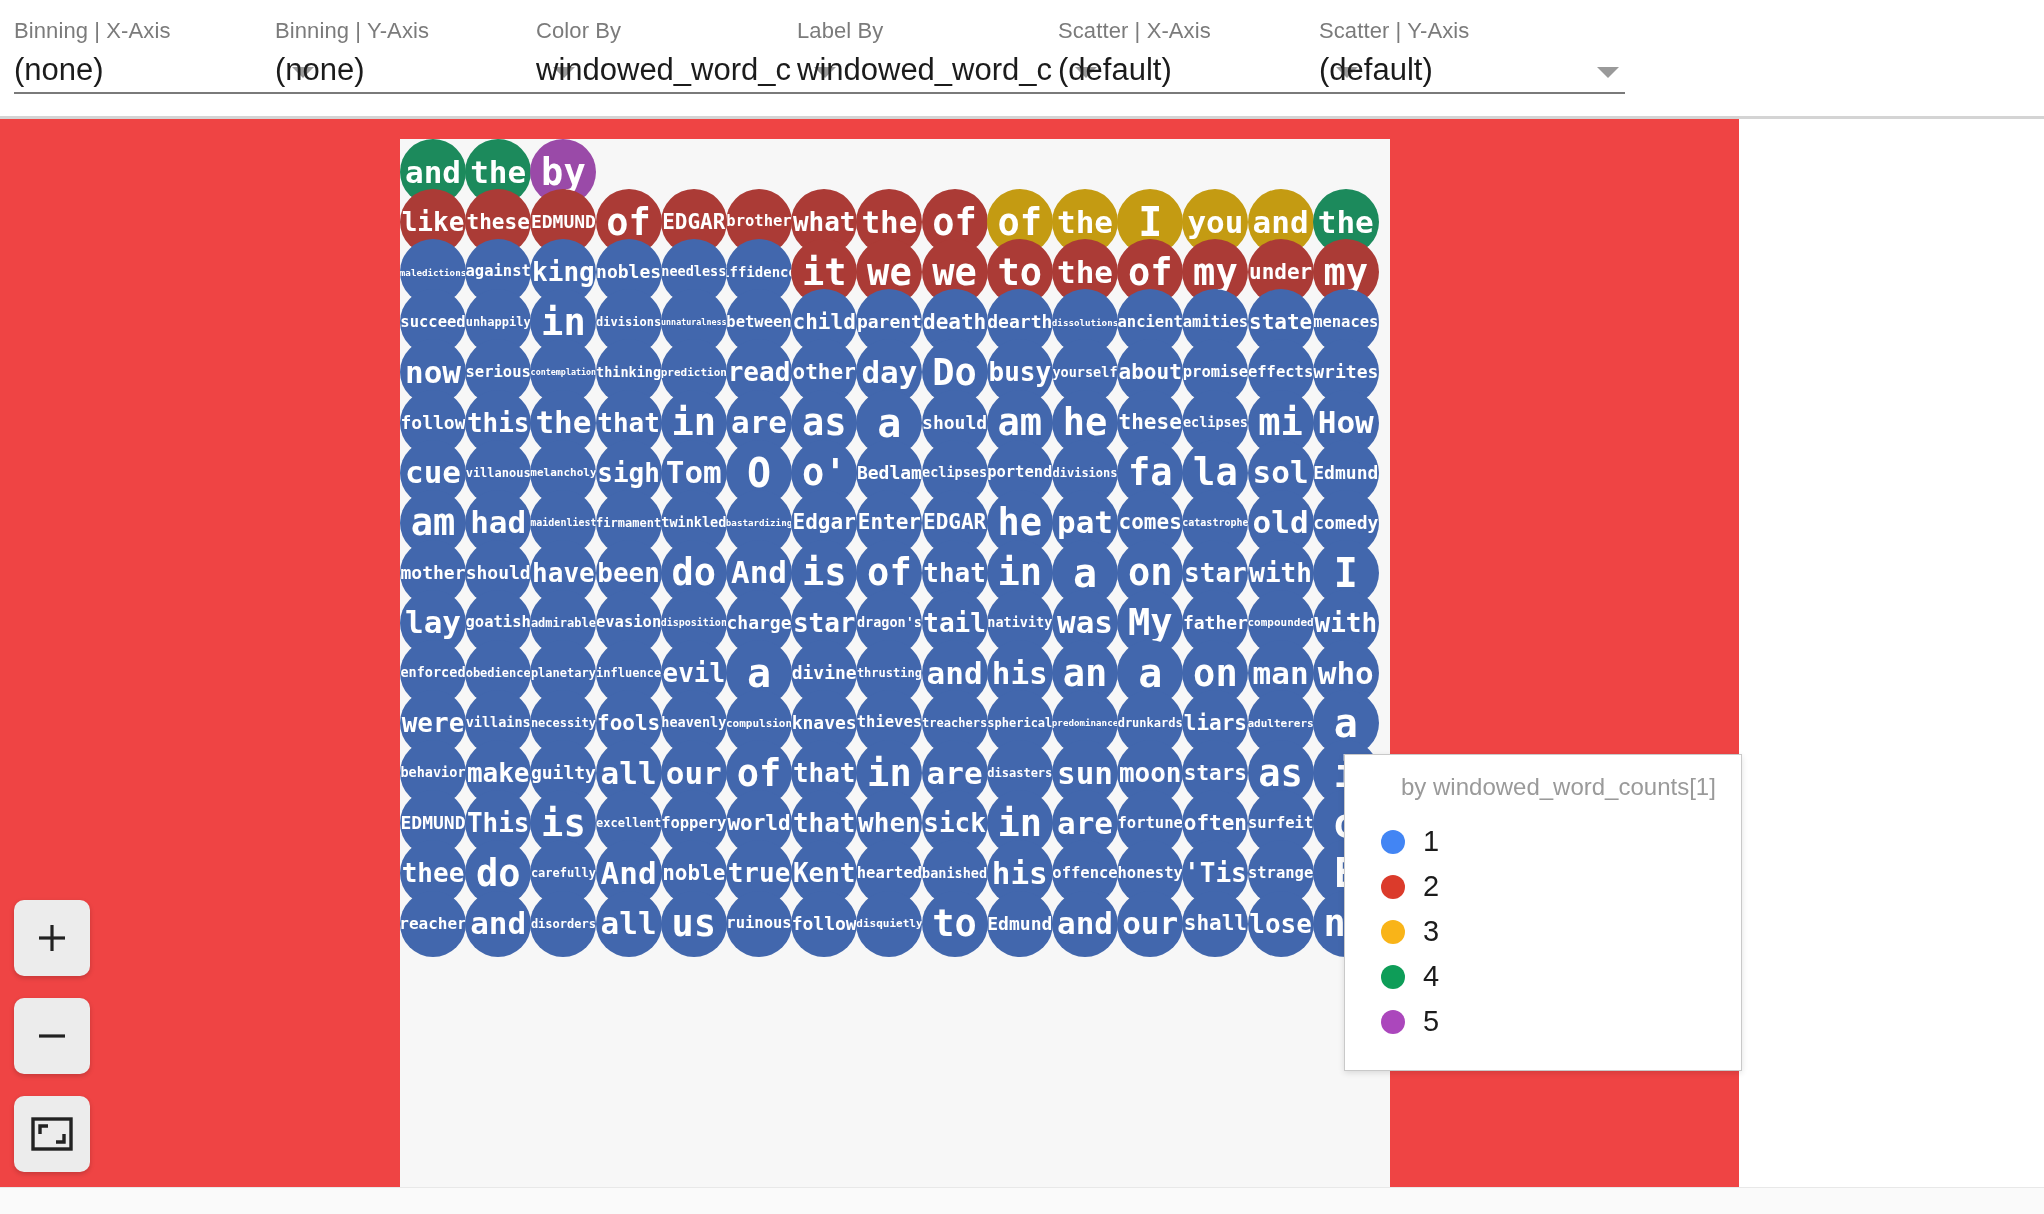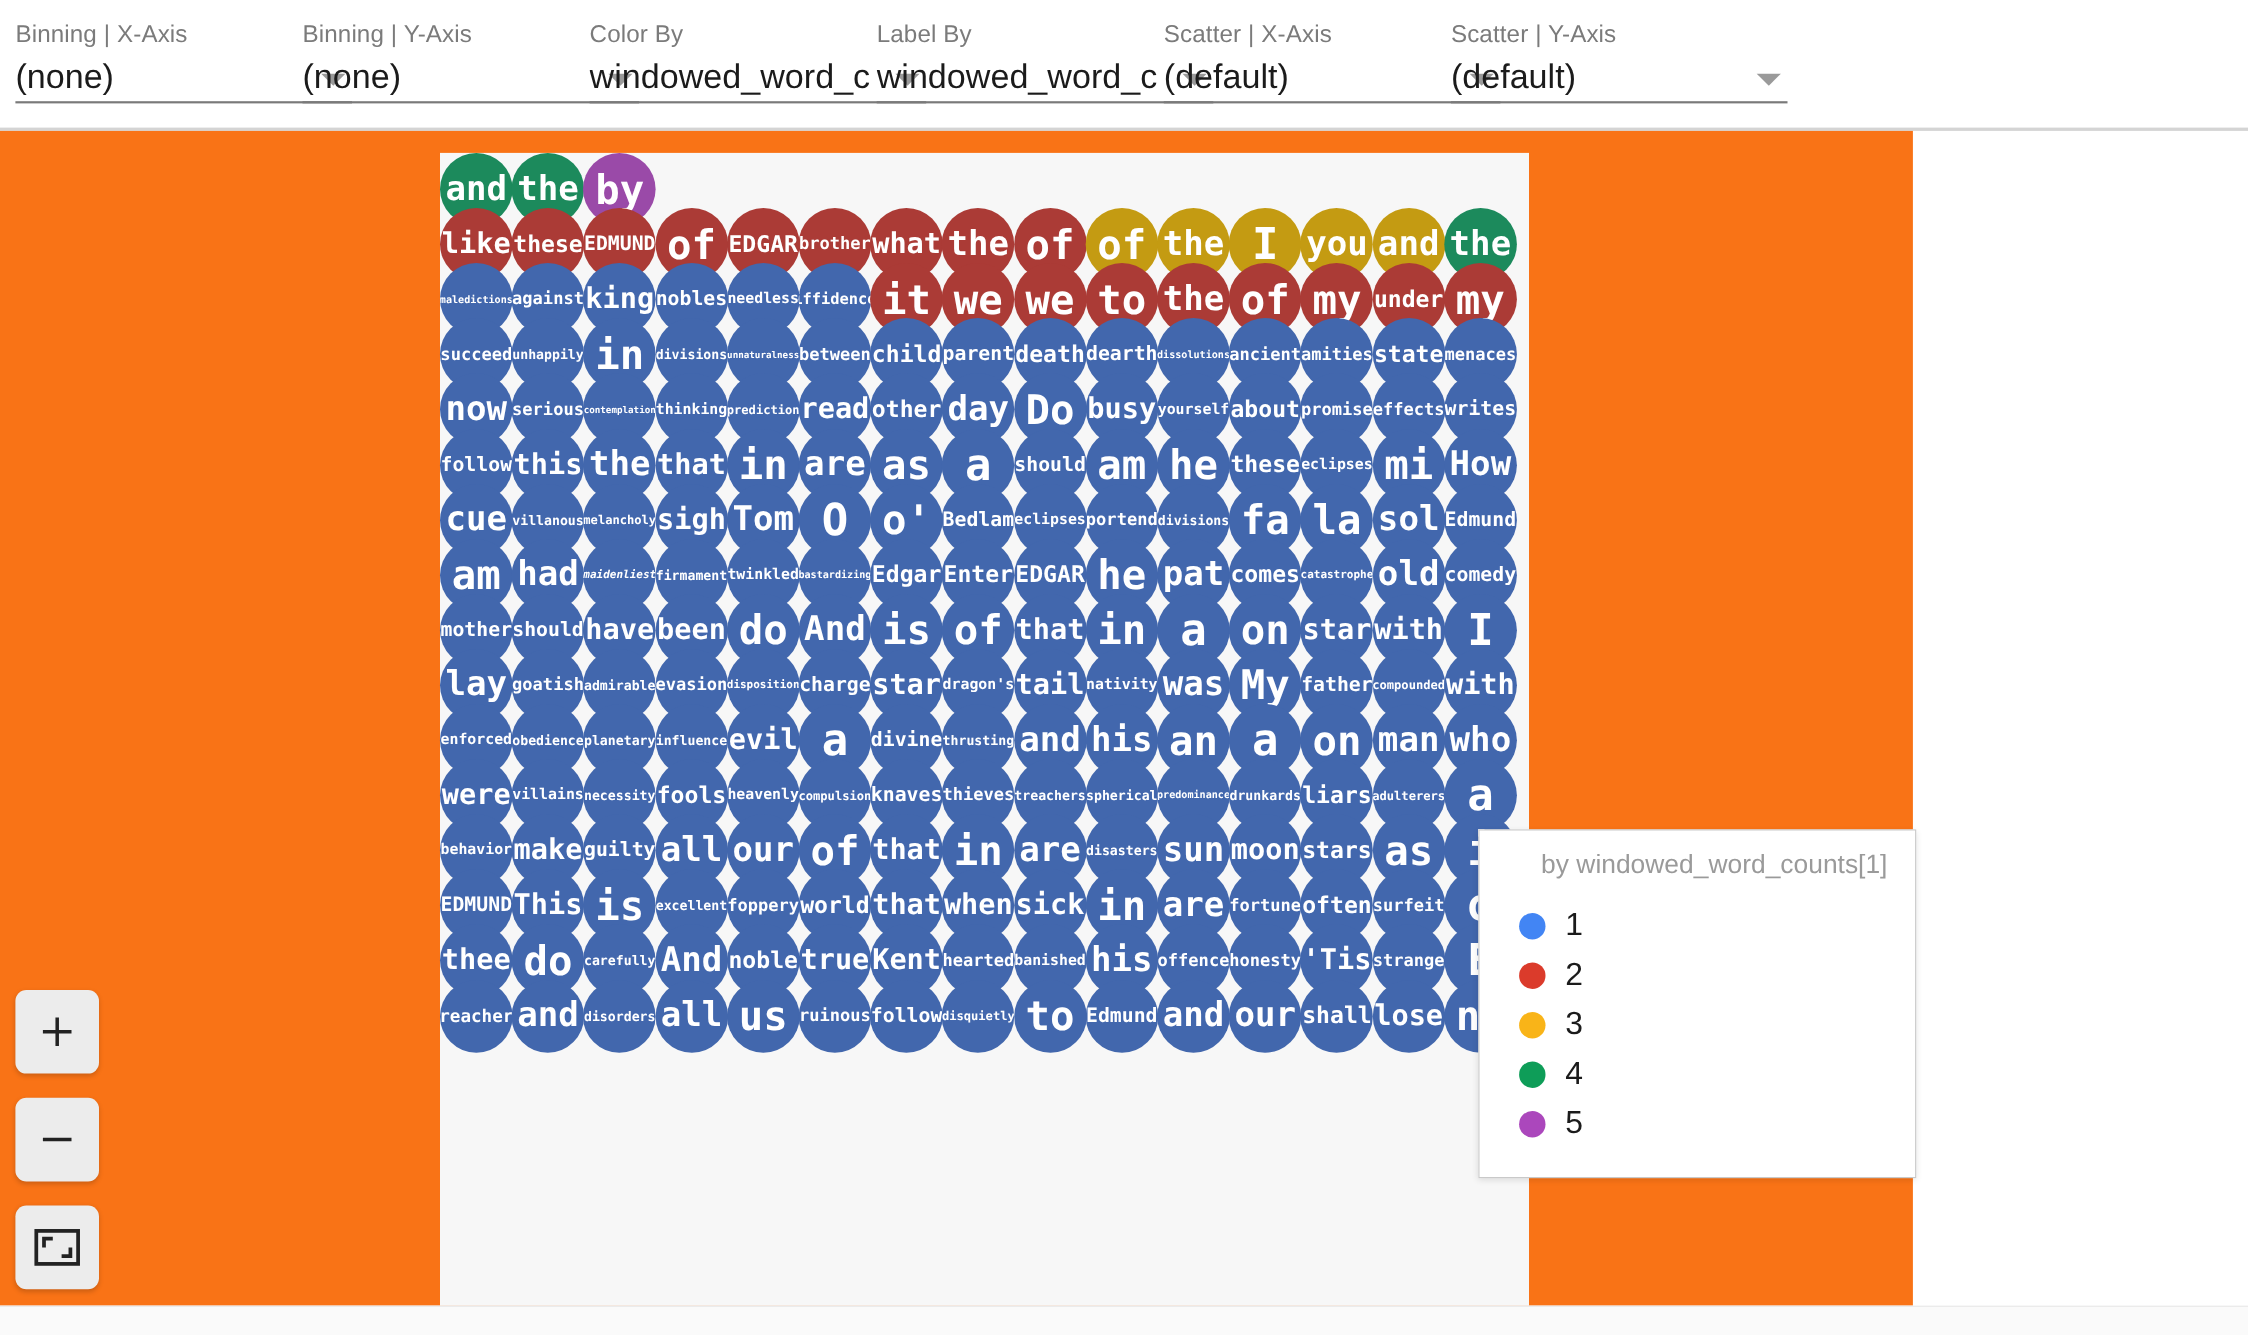--- a/index.html
+++ b/index.html
@@ -67,21 +67,21 @@
     border-right: 11px solid transparent;
     border-top: 11px solid #9a9a9a;
   }
 
   
   #canvas-area {
     position: absolute;
     left: 0; top: 119px;
     width: 1739px;
     height: 1068px;
-    background: #f97316;
+    background: #ef4444;
     overflow: hidden;
   }
   #right-panel {
     position: absolute;
     left: 1797px;
     top: 0px;
     width: 247px;
     height: 1062px;
     background: #fdf4ee;
     border-left: 3px solid #d4d4d4;
@@ -536,21 +536,21 @@
         </div>
         <div class="bubble" title="Edmund" style="left: 912.8px; top: 300.6px; background: rgb(66, 103, 173);">
           <span style="font-size: 18px;">Edmund</span>
         </div>
         <div class="bubble" title="am" style="left: 0px; top: 350.7px; background: rgb(66, 103, 173);">
           <span style="font-size: 37px;">am</span>
         </div>
         <div class="bubble" title="had" style="left: 65.2px; top: 350.7px; background: rgb(66, 103, 173);">
           <span style="font-size: 31px;">had</span>
         </div>
-        <div class="bubble" title="maidenliest" style="left: 130.4px; top: 350.7px; background: rgb(66, 103, 173); font-style: italic;">
+        <div class="bubble" title="maidenliest" style="left: 130.4px; top: 350.7px; background: rgb(66, 103, 173);">
           <span style="font-size: 10px;">maidenliest</span>
         </div>
         <div class="bubble" title="firmament" style="left: 195.6px; top: 350.7px; background: rgb(66, 103, 173);">
           <span style="font-size: 12px;">firmament</span>
         </div>
         <div class="bubble" title="twinkled" style="left: 260.8px; top: 350.7px; background: rgb(66, 103, 173);">
           <span style="font-size: 13.5px;">twinkled</span>
         </div>
         <div class="bubble" title="bastardizing" style="left: 326px; top: 350.7px; background: rgb(66, 103, 173);">
           <span style="font-size: 9.2px;">bastardizing</span>

